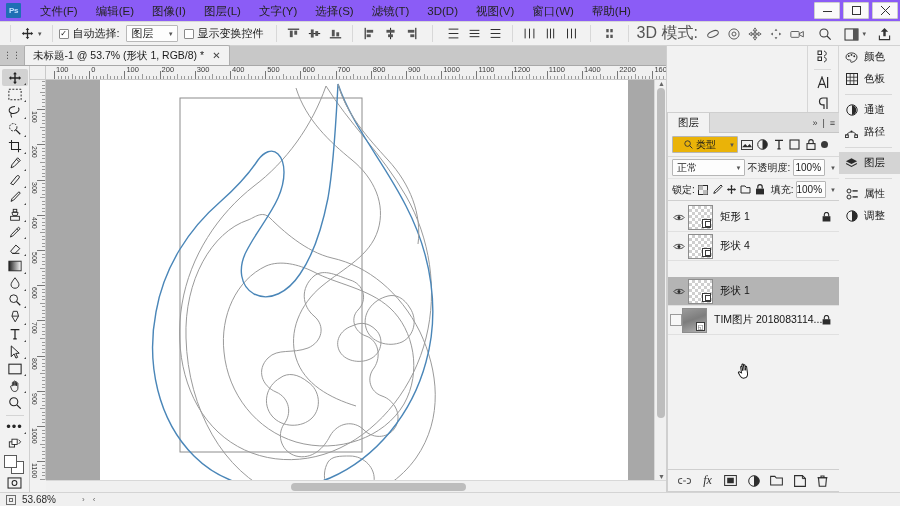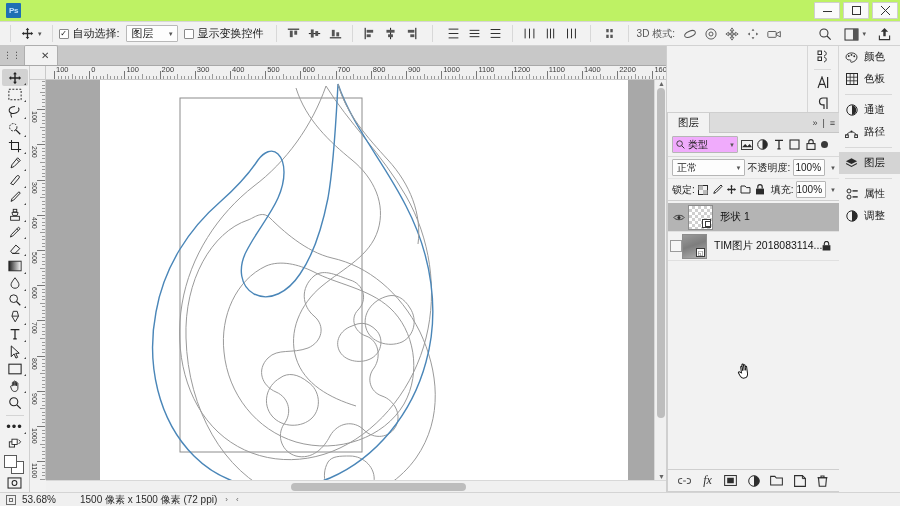--- a/index.html
+++ b/index.html
@@ -9,21 +9,21 @@
     font-size:11px;
     color:#1a1a1a;
     background:#f0f0f0;
     -webkit-font-smoothing:antialiased;
   }
   .app{ position:relative; width:900px; height:506px; background:#f2f2f2; }
 
   
   .titlebar{
     position:absolute; left:0; top:0; width:900px; height:22px;
-    background:#bef264; border-bottom:1px solid #d6d6d6;
+    background:#8b5cf6; border-bottom:1px solid #d6d6d6;
     display:flex; align-items:center;text-align:center;
   }
   .ps-logo{
     width:15px;height:15px;margin-left:6px;margin-right:10px;
     background:#1f6fb4; color:#bfe0ff; font-size:8px; font-weight:bold;
     display:flex;align-items:center;justify-content:center; border-radius:1px;
     letter-spacing:-.5px;
   }
   .menu{ display:flex; align-items:center; height:22px; }
   .menu-item{
@@ -61,21 +61,21 @@
     display:flex;align-items:center;justify-content:space-between;
     padding:0 3px 0 5px; font-size:11px; margin:0 6px; border-radius:1px;
   }
   .ob-select .cv{ font-size:6px; color:#555; margin-left:6px; }
   .align-grp{ display:flex; align-items:center; }
   .align-ico{
     width:19px;height:18px;display:flex;align-items:center;justify-content:center;
     margin:0 1px;
   }
   .ob-right{ position:absolute; right:6px; top:0; height:24px; display:flex; align-items:center; }
-  .ob-3d{ font-size:10px; color:#555; margin-right:5px; }
+  .ob-3d{ font-size:16px; color:#555; margin-right:5px; }
 
   
   .tabbar{
     position:absolute; left:0; top:46px; width:900px; height:20px;
     background:#c8c8c8; border-bottom:1px solid #a8a8a8;
     display:flex; align-items:flex-end;
   }
   .tab-grip{
     width:24px;height:20px; background:#c8c8c8; color:#555;
     display:flex;align-items:center;justify-content:center; font-size:9px;
@@ -220,22 +220,22 @@
   }
   .lp-tabs .right{
     position:absolute; right:4px; display:flex; align-items:center; gap:5px;
     font-size:9px; color:#3a3a3a;
   }
   .lp-filter{
     height:24px; display:flex; align-items:center; padding:0 3px 0 4px;
     border-bottom:1px solid #d9d9d9; gap:1px;
   }
   .lp-sel{
-    height:17px; width:66px; border:1px solid #b6b6b6; background:#f0abfc;
-    display:flex;align-items:center; padding:0 2px 0 3px; font-size:10px; gap:3px;
+    height:17px; width:66px; border:1px solid #b6b6b6; background:#eab308;
+    display:flex;align-items:center; padding:0 2px 0 11px; font-size:10px; gap:3px;
     border-radius:1px;
   }
   .lp-sel .cv{ margin-left:auto; font-size:6px; color:#555; }
   .fico{ width:15px;height:17px; display:flex;align-items:center;justify-content:center;
     font-size:10.5px; color:#2b2b2b; }
   .toggle-dot{ width:7px;height:7px;border-radius:50%;background:#3a3a3a;margin-left:2px; }
   .lp-blend{
     height:22px; display:flex; align-items:center; padding:0 3px 0 4px;
     border-bottom:1px solid #e4e4e4; gap:3px;
   }
@@ -256,21 +256,21 @@
     border-bottom:1px solid #cfcfcf; gap:2px;
   }
   .lock-ico{ width:15px;height:17px;display:flex;align-items:center;justify-content:center;
     font-size:10.5px; color:#2b2b2b; }
 
   .layer-list{ position:absolute; left:0; top:90px; right:0; bottom:22px; background:#f2f2f2; overflow:hidden; }
   .layer-row{
     height:29px; display:flex; align-items:center; border-bottom:1px solid #e0e0e0;
     padding-left:2px;
   }
-  .layer-row.sel{ background:#b4b4b4; }
+  .layer-row.sel{ background:#b4b4b4;margin-top:16px; }
   .eye{
     width:18px;height:29px;display:flex;align-items:center;justify-content:center;
     font-size:11px; color:#2a2a2a;
   }
   .eye.off{ color:transparent; }
   .eye.off::before{
     content:""; width:10px;height:10px;border:1px solid #9a9a9a;background:#f7f7f7;
   }
   .thumb-box{
     width:25px;height:25px;border:1px solid #8d8d8d;background:#fff;position:relative;
@@ -320,20 +320,33 @@
   }
   svg{ display:block; }
 </style>
 </head>
 <body>
 
 <div class="app">
 
   <div class="titlebar">
     <div class="ps-logo">Ps</div>
+    <div class="menu">
+      <div class="menu-item">文件(F)</div>
+      <div class="menu-item">编辑(E)</div>
+      <div class="menu-item">图像(I)</div>
+      <div class="menu-item">图层(L)</div>
+      <div class="menu-item">文字(Y)</div>
+      <div class="menu-item">选择(S)</div>
+      <div class="menu-item">滤镜(T)</div>
+      <div class="menu-item">3D(D)</div>
+      <div class="menu-item">视图(V)</div>
+      <div class="menu-item">窗口(W)</div>
+      <div class="menu-item">帮助(H)</div>
+    </div>
     <div class="wincontrols">
       <div class="wc">
         <svg width="9" height="8" viewBox="0 0 9 8">
             <rect x="0" y="4" width="9" height="1" fill="#333"></rect>
           </svg>
       </div>
       <div class="wc">
         <svg width="9" height="9" viewBox="0 0 9 9">
             <rect x="0.5" y="0.5" width="8" height="8" fill="none" stroke="#333"></rect>
           </svg>
@@ -518,20 +531,21 @@
             <path d="M7 1 L11 5 H8.3 V10 H5.7 V5 H3 Z" fill="#333"></path>
             <path d="M1.5 9 V13.5 H12.5 V9" fill="none" stroke="#333" stroke-width="1.2"></path>
           </svg>
       </div>
     </div>
   </div>
 
   <div class="tabbar">
     <div class="tab-grip">⋮⋮</div>
     <div class="doctab">
+      <span>未标题-1 @ 53.7% (形状 1, RGB/8) *</span>
       <span class="tab-close">✕</span>
     </div>
   </div>
 
   <div class="toolbox">
     <div class="tool active">
       <svg width="14" height="14" viewBox="0 0 16 16">
           <path d="M8 1 L10.2 3.6 H8.8 V7.2 H12.4 V5.8 L15 8 L12.4 10.2 V8.8 H8.8 V12.4 H10.2 L8 15 L5.8 12.4 H7.2 V8.8 H3.6 V10.2 L1 8 L3.6 5.8 V7.2 H7.2 V3.6 H5.8 Z" fill="#222"></path>
         </svg>
       <span class="dot"></span>
@@ -1045,21 +1059,20 @@
     <div class="thumb"></div>
   </div>
 
   <div class="statusbar">
     <div class="sb-ico">
       <div class="sb-box">
           <i></i>
         </div>
     </div>
     <div class="sb-zoom">53.68%</div>
-    <div class="sb-dims">1500 像素 x 1500 像素 (72 ppi)</div>
     <div class="sb-arrow">›</div>
     <div class="sb-arrow">‹</div>
   </div>
 
   <div class="dock">
 
     <div class="mini-dock">
       <div class="mini-ico">
         <svg width="12" height="13" viewBox="0 0 12 13">
             <rect x="1" y="1" width="3.5" height="3.5" fill="none" stroke="#2a2a2a"></rect>
@@ -1249,22 +1262,54 @@
               <path d="M2.8 4.6 V2.8 A2.2 2.2 0 0 1 7.2 2.8 V4.6" fill="none" stroke="#2b2b2b" stroke-width="1.2"></path>
             </svg>
         </div>
         <span class="lbl" style="margin-left:3px">填充:</span>
         <div class="num-field">100%</div>
         <span class="tiny-cv">▼</span>
       </div>
 
       <div class="layer-list">
 
-
-
+        <div class="layer-row">
+          <div class="eye">
+            <svg width="12" height="9" viewBox="0 0 14 10">
+                <path d="M1 5 C3 1.6 11 1.6 13 5 C11 8.4 3 8.4 1 5 Z" fill="none" stroke="#2a2a2a"></path>
+                <circle cx="7" cy="5" r="1.8" fill="#2a2a2a"></circle>
+              </svg>
+          </div>
+          <div class="thumb-box">
+            <div class="checker"></div>
+              <div class="vec-badge"></div>
+          </div>
+          <div class="layer-name">矩形 1</div>
+          <div class="layer-lock">
+            <svg width="9" height="10" viewBox="0 0 9 10">
+                <rect x="0.6" y="4.2" width="7.8" height="5.3" fill="#2c2c2c"></rect>
+                <path d="M2.3 4.2 V2.6 A2.2 2.2 0 0 1 6.7 2.6 V4.2" fill="none" stroke="#2c2c2c" stroke-width="1.1"></path>
+              </svg>
+          </div>
+        </div>
+
+
+        <div class="layer-row">
+          <div class="eye">
+            <svg width="12" height="9" viewBox="0 0 14 10">
+                <path d="M1 5 C3 1.6 11 1.6 13 5 C11 8.4 3 8.4 1 5 Z" fill="none" stroke="#2a2a2a"></path>
+                <circle cx="7" cy="5" r="1.8" fill="#2a2a2a"></circle>
+              </svg>
+          </div>
+          <div class="thumb-box">
+            <div class="checker"></div>
+              <div class="vec-badge"></div>
+          </div>
+          <div class="layer-name">形状 4</div>
+        </div>
 
 
 
         <div class="layer-row sel">
           <div class="eye">
             <svg width="12" height="9" viewBox="0 0 14 10">
                 <path d="M1 5 C3 1.6 11 1.6 13 5 C11 8.4 3 8.4 1 5 Z" fill="none" stroke="#2a2a2a"></path>
                 <circle cx="7" cy="5" r="1.8" fill="#2a2a2a"></circle>
               </svg>
           </div>

